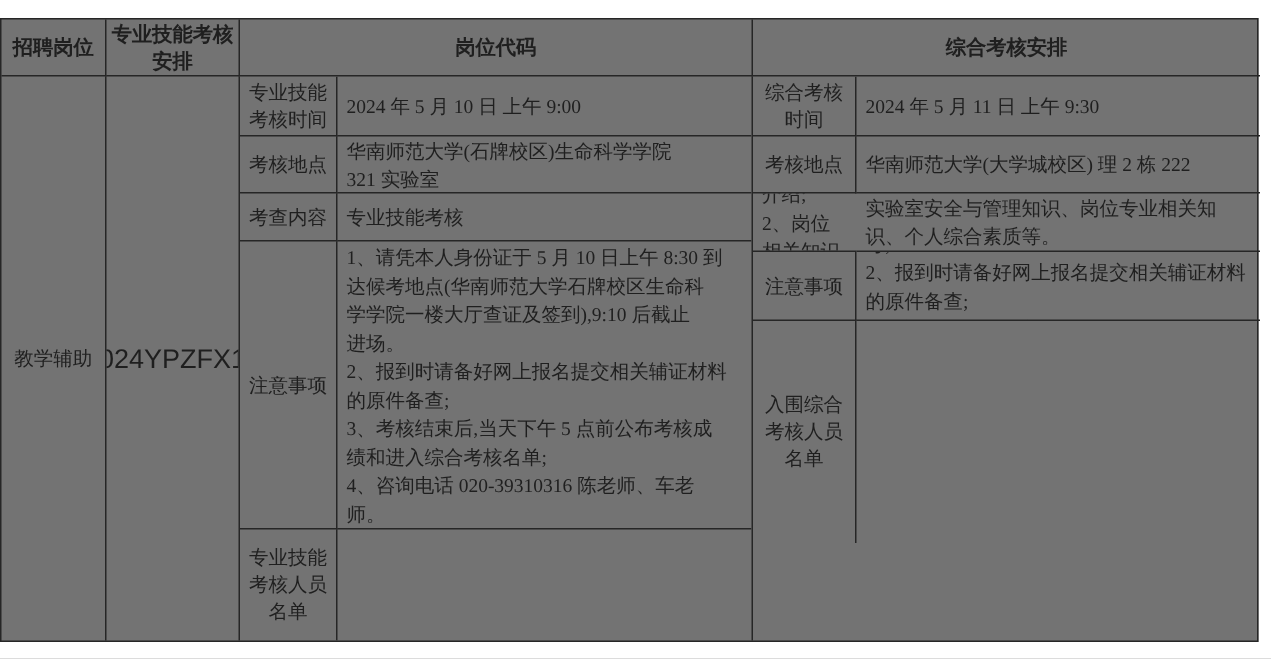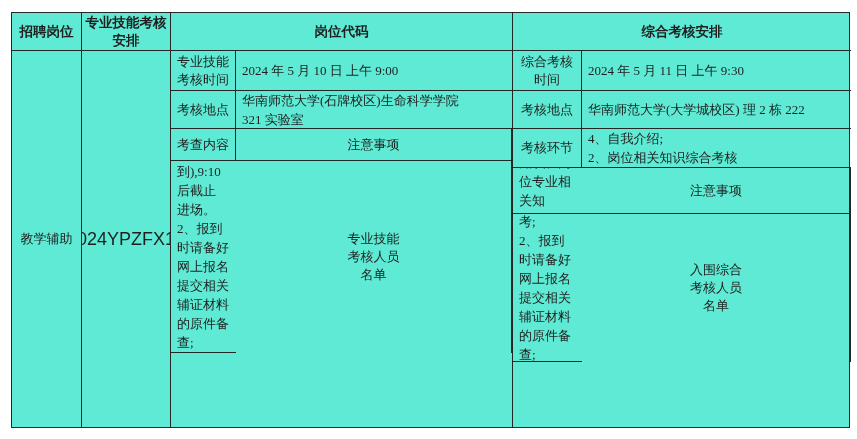--- a/index.html
+++ b/index.html
@@ -10,30 +10,30 @@
   body {
     width: 857px;
     height: 439px;
     position: relative;
     font-family: "Liberation Serif", "DejaVu Serif", serif;
     color: #1f1f1f;
     font-size: 13px;
   }
   .table {
     position: absolute;
-    left: 11px;
+    left: 0;
     top: 12px;
     width: 839px;
     height: 416px;
     border: 1px solid #262626;
     display: grid;
     grid-template-columns: 70px 89px 342px 338px;
     grid-template-rows: 38px 1fr;
     box-sizing: border-box;
-    background: #5eead4;
+    background: #737373;
   }
   .cell {
     box-sizing: border-box;
     display: flex;
     align-items: center;
     overflow: hidden;
   }
   .br { border-right: 1px solid #262626; }
   .bb { border-bottom: 1px solid #262626; }
   .hdr {
@@ -107,20 +107,21 @@
     <div class="nested nested-left">
       <div class="cell label br bb">专业技能
 考核时间</div>
       <div class="cell value bb">2024 年 5 月 10 日  上午 9:00</div>
 
       <div class="cell label br bb">考核地点</div>
       <div class="cell value bb">华南师范大学(石牌校区)生命科学学院
 321 实验室</div>
 
       <div class="cell label br bb">考查内容</div>
+      <div class="cell value bb">专业技能考核</div>
 
       <div class="cell label br bb">注意事项</div>
       <div class="cell value bb">1、请凭本人身份证于 5 月 10 日上午 8:30 到
 达候考地点(华南师范大学石牌校区生命科
 学学院一楼大厅查证及签到),9:10 后截止
 进场。
 2、报到时请备好网上报名提交相关辅证材料
 的原件备查;
 3、考核结束后,当天下午 5 点前公布考核成
 绩和进入综合考核名单;
@@ -135,21 +136,20 @@
 
   <div class="cell" style="padding:0; align-items:stretch;">
     <div class="nested nested-right">
       <div class="cell label br bb">综合考核
 时间</div>
       <div class="cell value bb">2024 年 5 月 11 日  上午 9:30</div>
 
       <div class="cell label br bb">考核地点</div>
       <div class="cell value bb">华南师范大学(大学城校区)  理 2 栋 222</div>
 
-      <div class="cell label br bb">考核环节</div>
       <div class="cell value bb">4、自我介绍;
 2、岗位相关知识综合考核</div>
 
       <div class="cell value bb">实验室安全与管理知识、岗位专业相关知
 识、个人综合素质等。</div>
 
       <div class="cell label br bb">注意事项</div>
       <div class="cell value bb">1、请凭本人身份证于 5 月 11 日上午 9:40 到
 华南师范大学大学城校区理 2 栋 221 报到候
 考;

